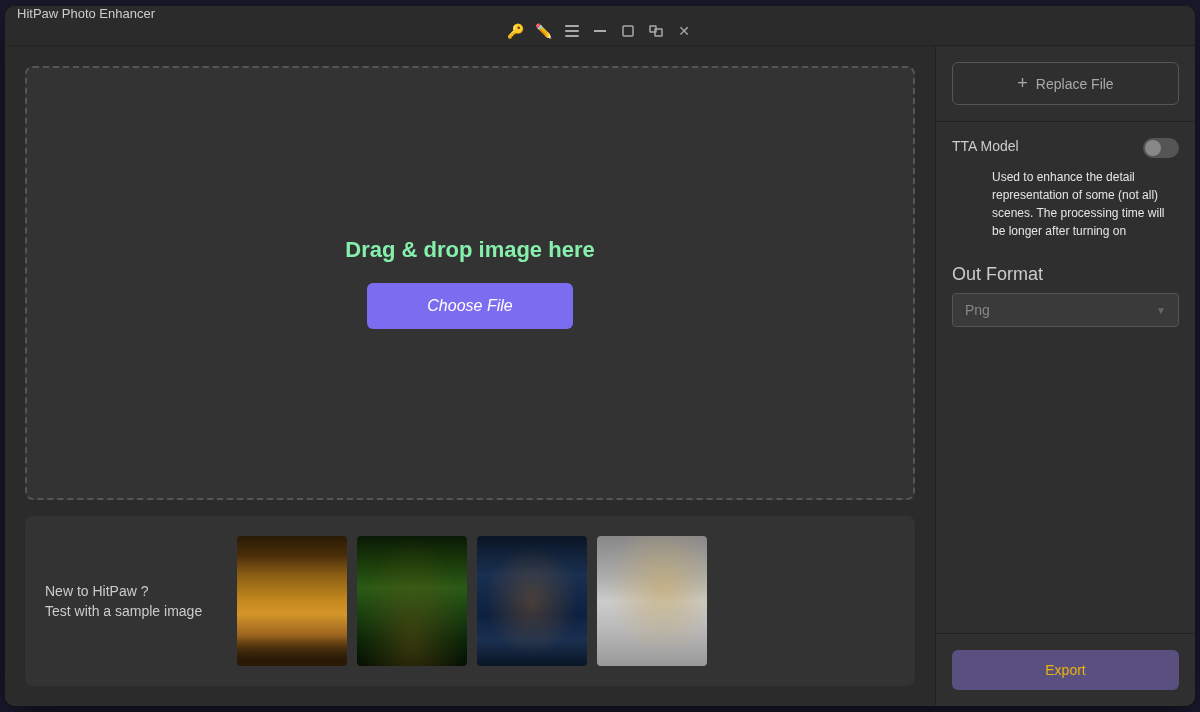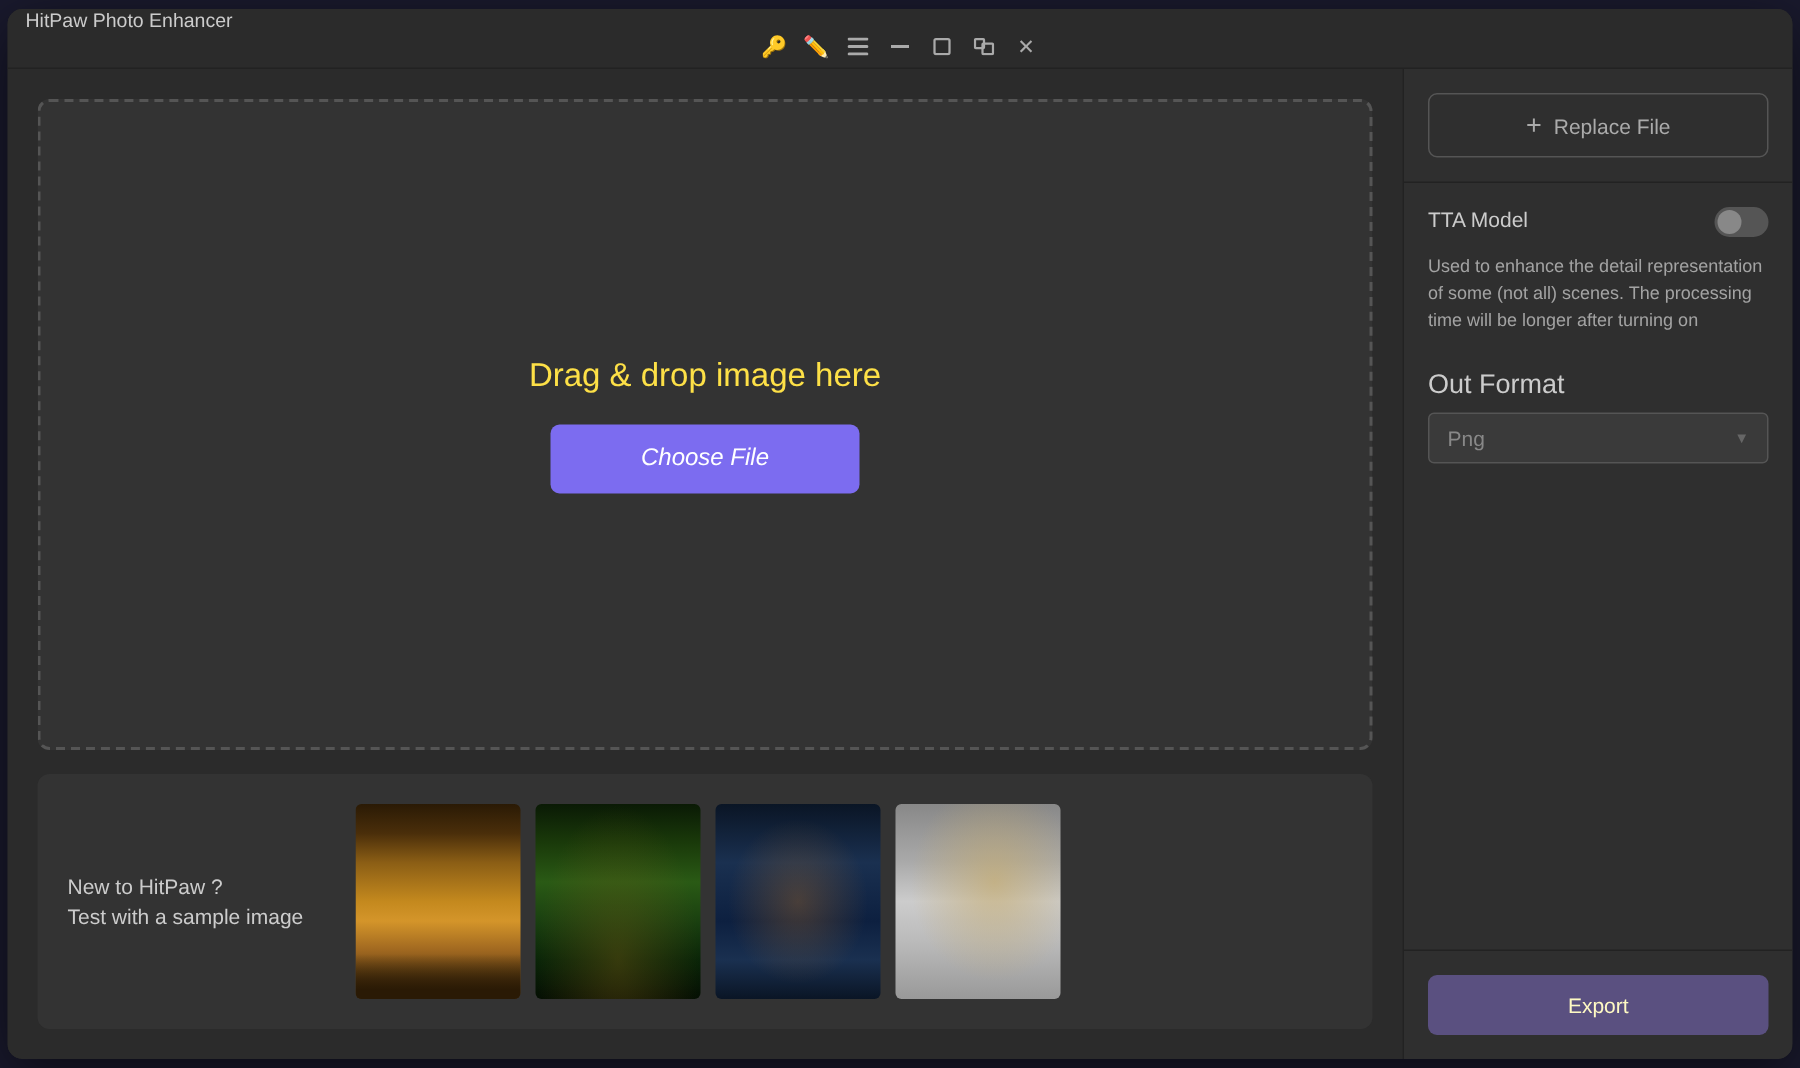--- a/index.html
+++ b/index.html
@@ -82,23 +82,23 @@
       border-radius: 8px;
       display: flex;
       flex-direction: column;
       align-items: center;
       justify-content: center;
       background: #333;
       gap: 20px;
       cursor: pointer;
     }
     .drop-zone-text {
-      color: #fde047;
+      color: #86efac;
       font-size: 22px;
-      font-weight: 400;
+      font-weight: 700;
     }
     .choose-file-btn {
       background: #7c6cf0;
       color: #fff;
       border: none;
       border-radius: 6px;
       padding: 14px 60px;
       font-size: 16px;
       cursor: pointer;
       font-weight: 400;
@@ -259,24 +259,25 @@
     .toggle-knob {
       width: 16px;
       height: 16px;
       background: #888;
       border-radius: 50%;
       position: absolute;
       top: 2px;
       left: 2px;
     }
     .tta-desc {
-      color: #a3a3a3;
+      color: #e5e5e5;
       font-size: 12px;
       line-height: 1.5;
       margin-bottom: 24px;
+      margin-left: 40px;
     }
 
     .out-format-label {
       color: #ccc;
       font-size: 18px;
       margin-bottom: 8px;
     }
     .out-format-select {
       width: 100%;
       background: #3a3a3a;
@@ -297,21 +298,21 @@
 
     .right-bottom {
       padding: 16px;
       border-top: 1px solid #222;
     }
     .export-btn {
       width: 100%;
       background: #5a5080;
       border: none;
       border-radius: 6px;
-      color: #fef9c3;
+      color: #eab308;
       padding: 12px;
       font-size: 14px;
       cursor: pointer;
     }
   </style>
 </head>
 <body>
 
 <div class="app-window">
 

